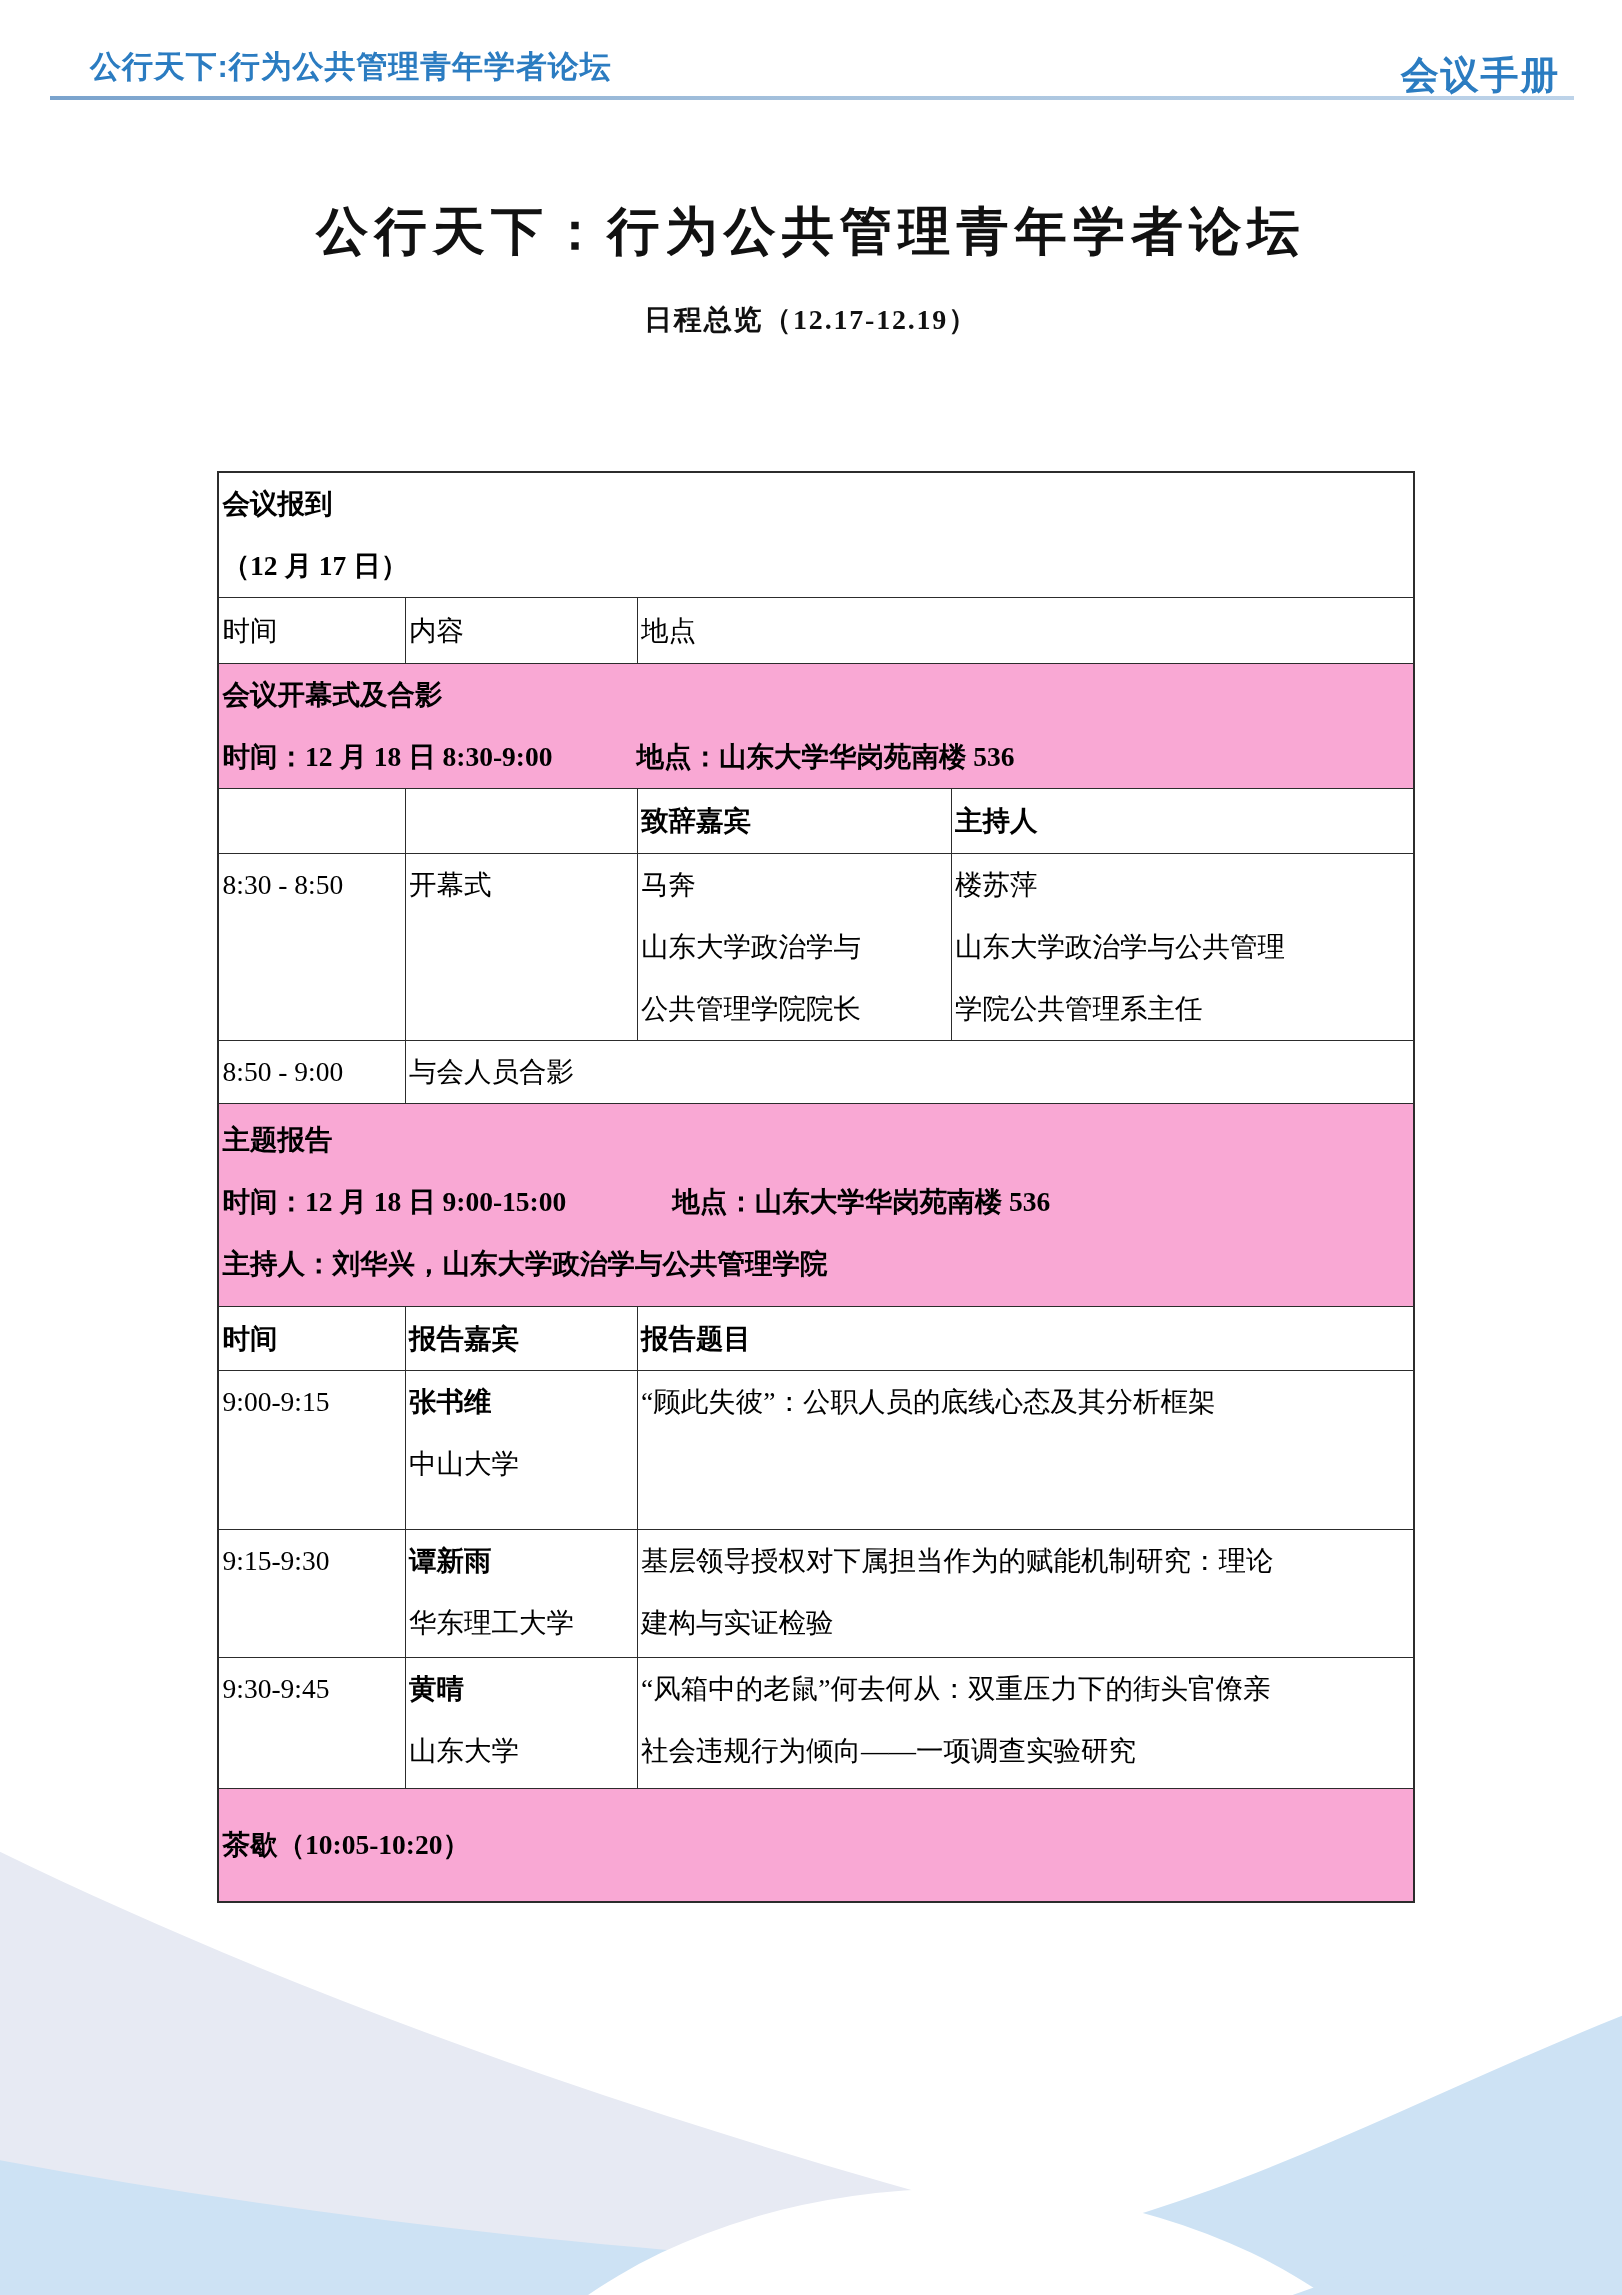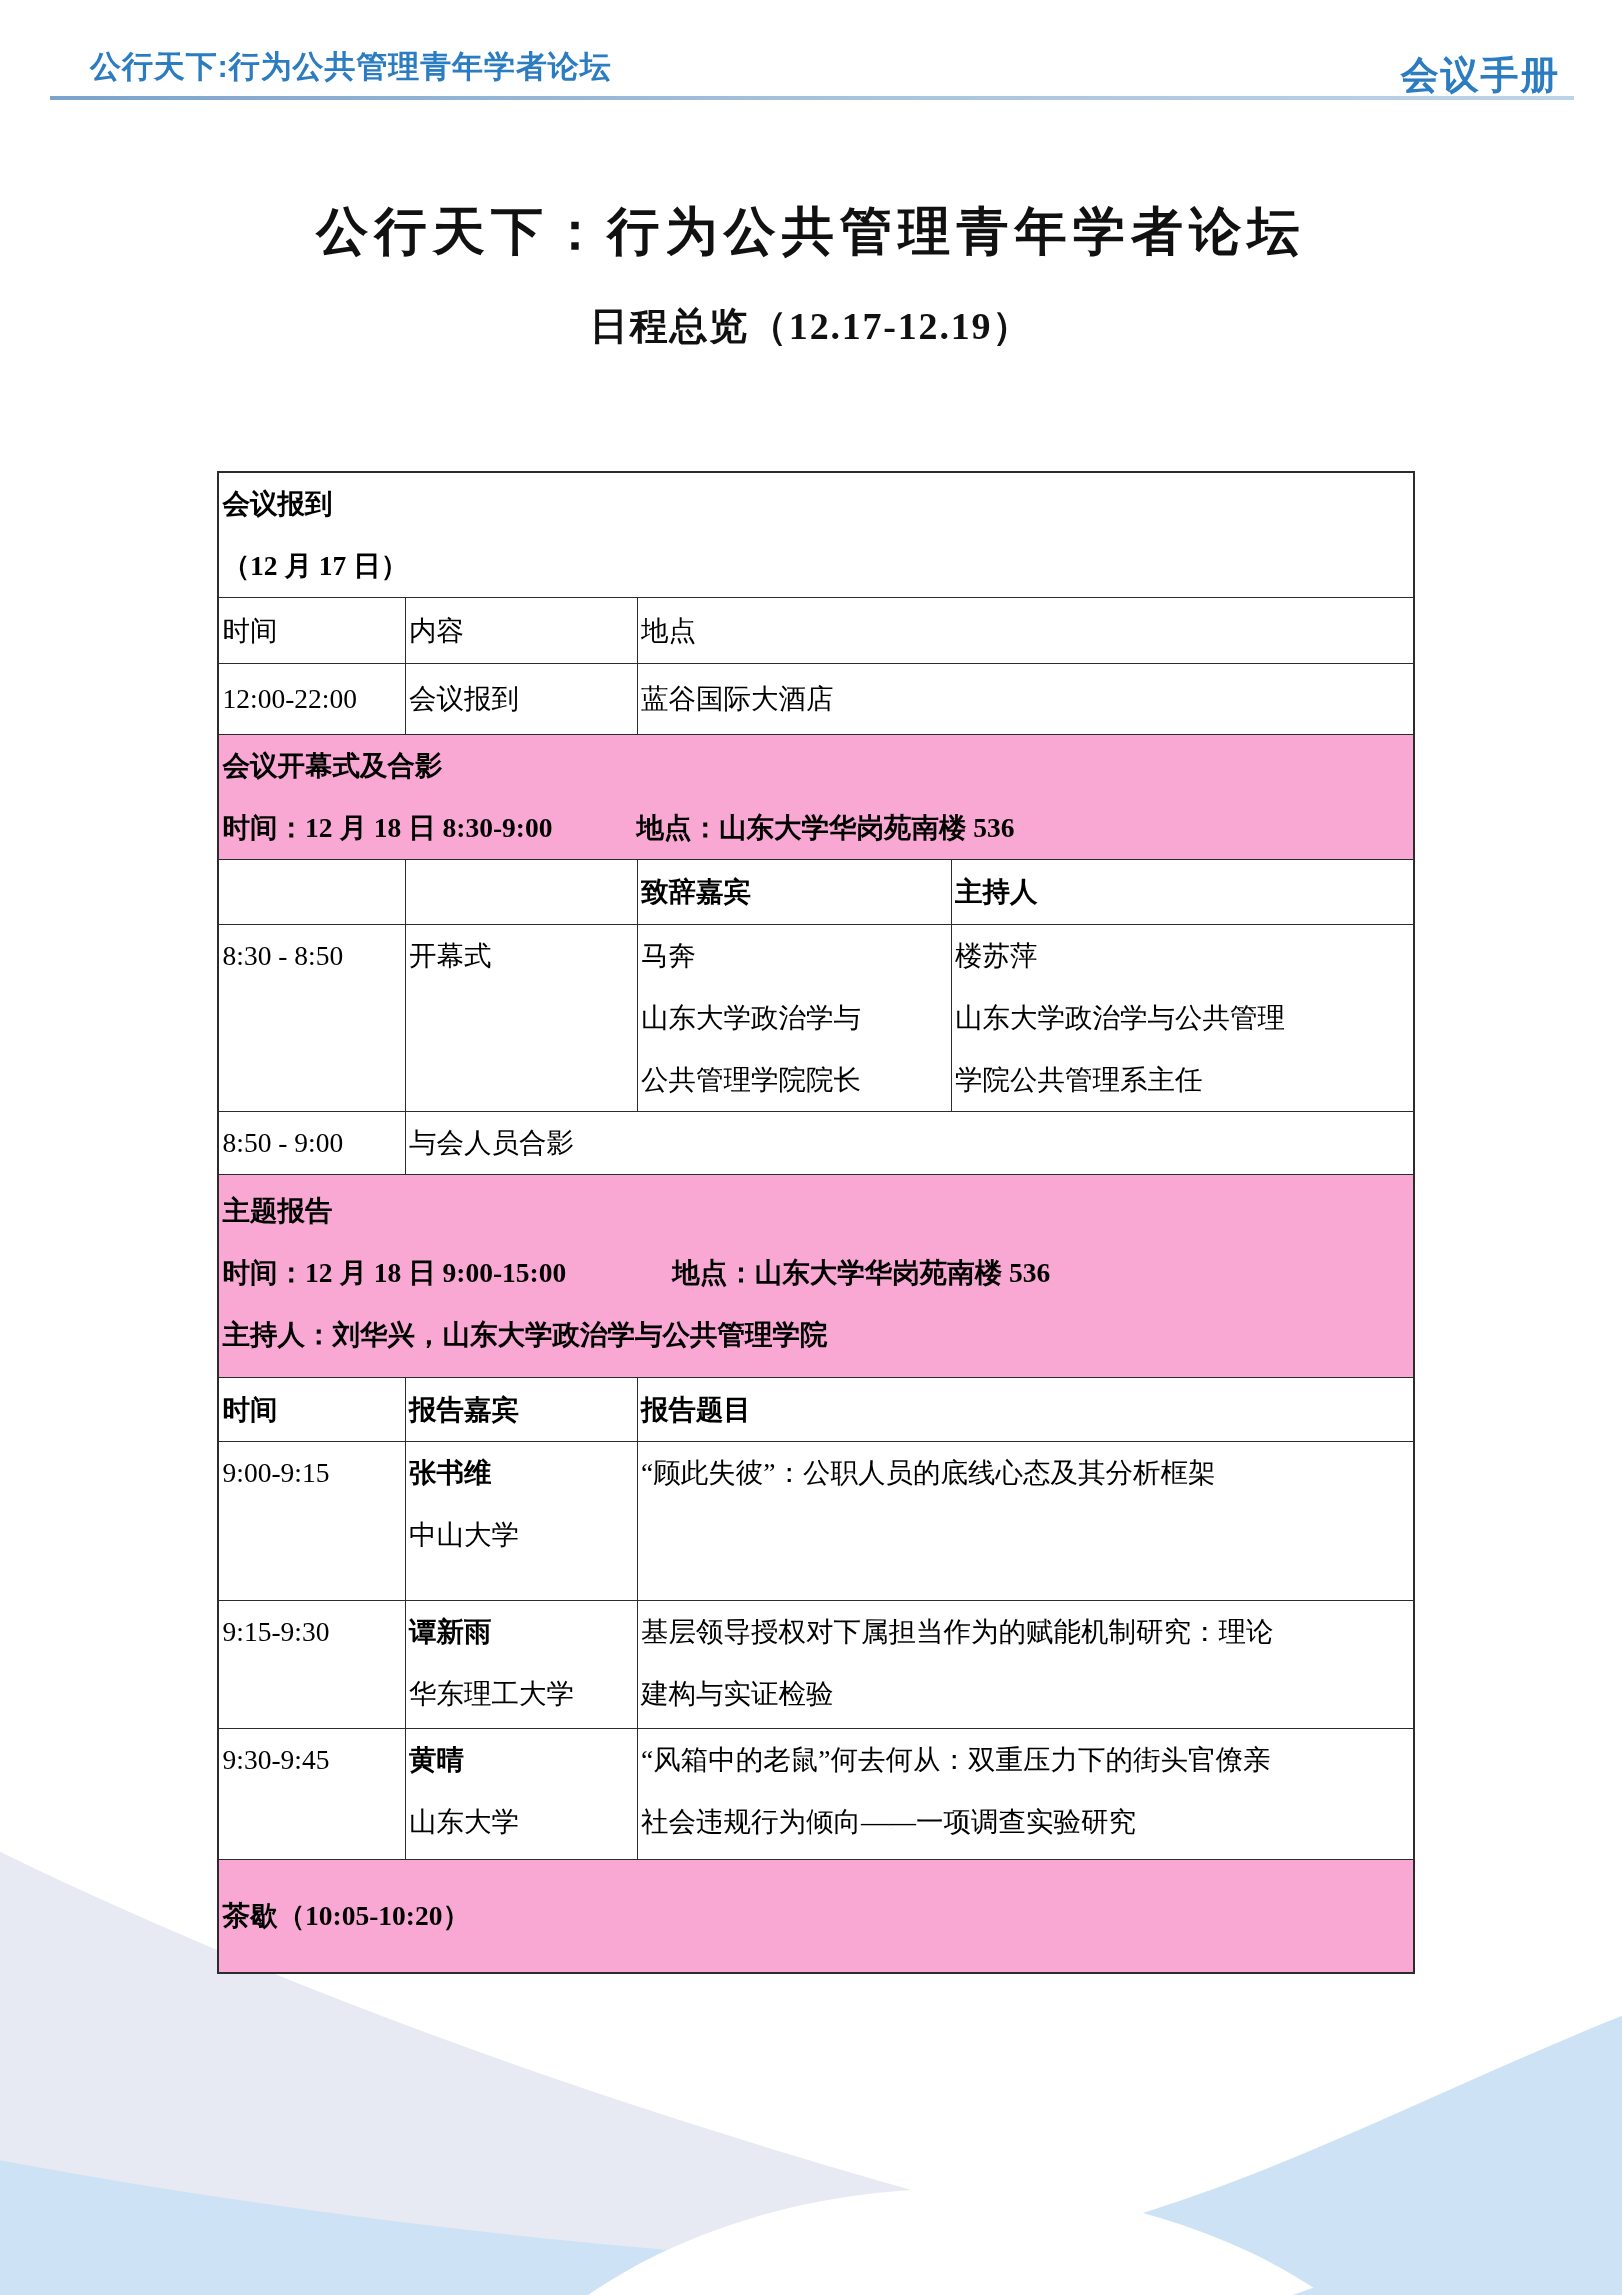--- a/index.html
+++ b/index.html
@@ -21,21 +21,21 @@
     position:absolute; left:50px; right:48px; top:96px; height:3.5px;
     background:linear-gradient(90deg,#7aa3cd,#a9c4de 55%,#bdd3e9);
   }
   
   .doc-title{
     position:absolute; top:197px; left:0; width:100%; text-align:center;
     font-size:52px; font-weight:bold; letter-spacing:6.2px;
   }
   .doc-subtitle{
     position:absolute; top:301px; left:0; width:100%; text-align:center;
-    font-size:38px; font-weight:bold; letter-spacing:1.8px;
+    font-size:28px; font-weight:bold; letter-spacing:1.8px;
   }
   
   table.sched{
     position:absolute; left:217px; top:471px; width:1196px;
     border-collapse:collapse; table-layout:fixed;
     font-size:27.5px; color:#000; z-index:3;
   }
   table.sched{border:2.7px solid #2c2c2c;}
   table.sched td{
     border:1.8px solid #2c2c2c; padding:0 3.5px; text-align:left;
@@ -80,25 +80,20 @@
         <div class="ln b">（12 月 17 日）</div>
       </td>
     </tr>
 
     <tr style="height:66px">
       <td>时间</td>
       <td>内容</td>
       <td colspan="2">地点</td>
     </tr>
 
-    <tr style="height:71px">
-      <td>12:00-22:00</td>
-      <td>会议报到</td>
-      <td colspan="2">蓝谷国际大酒店</td>
-    </tr>
 
     <tr style="height:123px">
       <td colspan="4" class="gray vtop">
         <div class="ln">会议开幕式及合影</div>
         <div class="ln">
           <span>时间：12 月 18 日 8:30-9:00</span><span class="gap1"></span><span>地点：山东大学华岗苑南楼 536</span>
         </div>
       </td>
     </tr>
 

